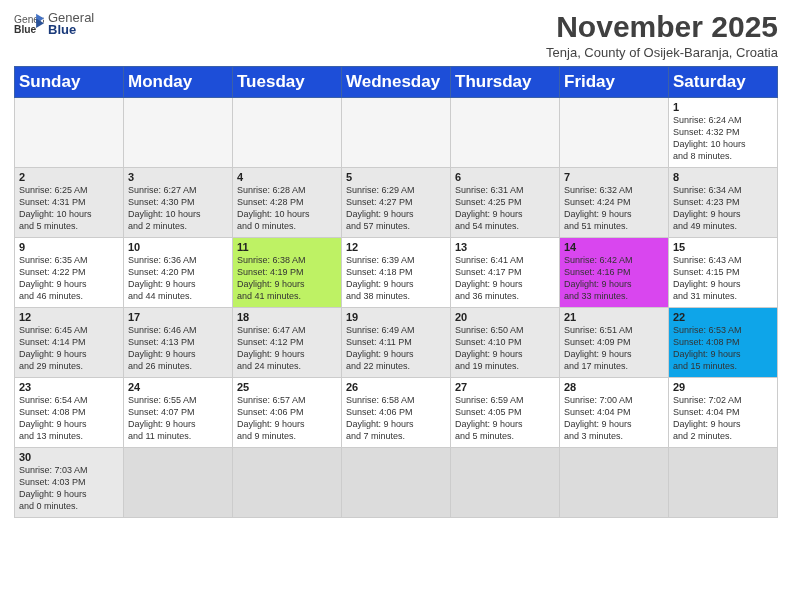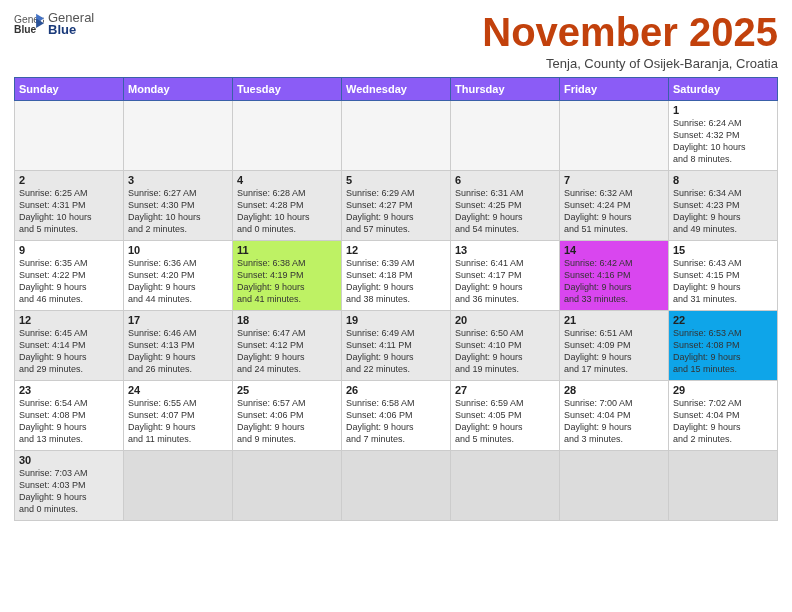--- a/index.html
+++ b/index.html
@@ -28,39 +28,39 @@
       gap: 4px;
     }
     .logo-icon {
       width: 30px;
       height: 24px;
     }
     .title-block {
       text-align: right;
     }
     .month-title {
-      font-size: 40px;
+      font-size: 30px;
       font-weight: bold;
-      color: #c2410c;
+      color: #404040;
       line-height: 1.1;
     }
     .location {
       font-size: 13px;
       color: #444;
       margin-top: 2px;
     }
     .calendar {
       width: 100%;
       border-collapse: collapse;
       border: 1px solid #ccc;
     }
     .calendar th {
-      background: #8b5cf6;
+      background: #1d4ed8;
       color: #fff;
-      font-size: 11px;
+      font-size: 17px;
       font-weight: bold;
       padding: 5px 4px;
       text-align: left;
       border: 1px solid #3a60a8;
     }
     .calendar td {
       border: 1px solid #ccc;
       vertical-align: top;
       padding: 3px 4px;
       font-size: 9.2px;

